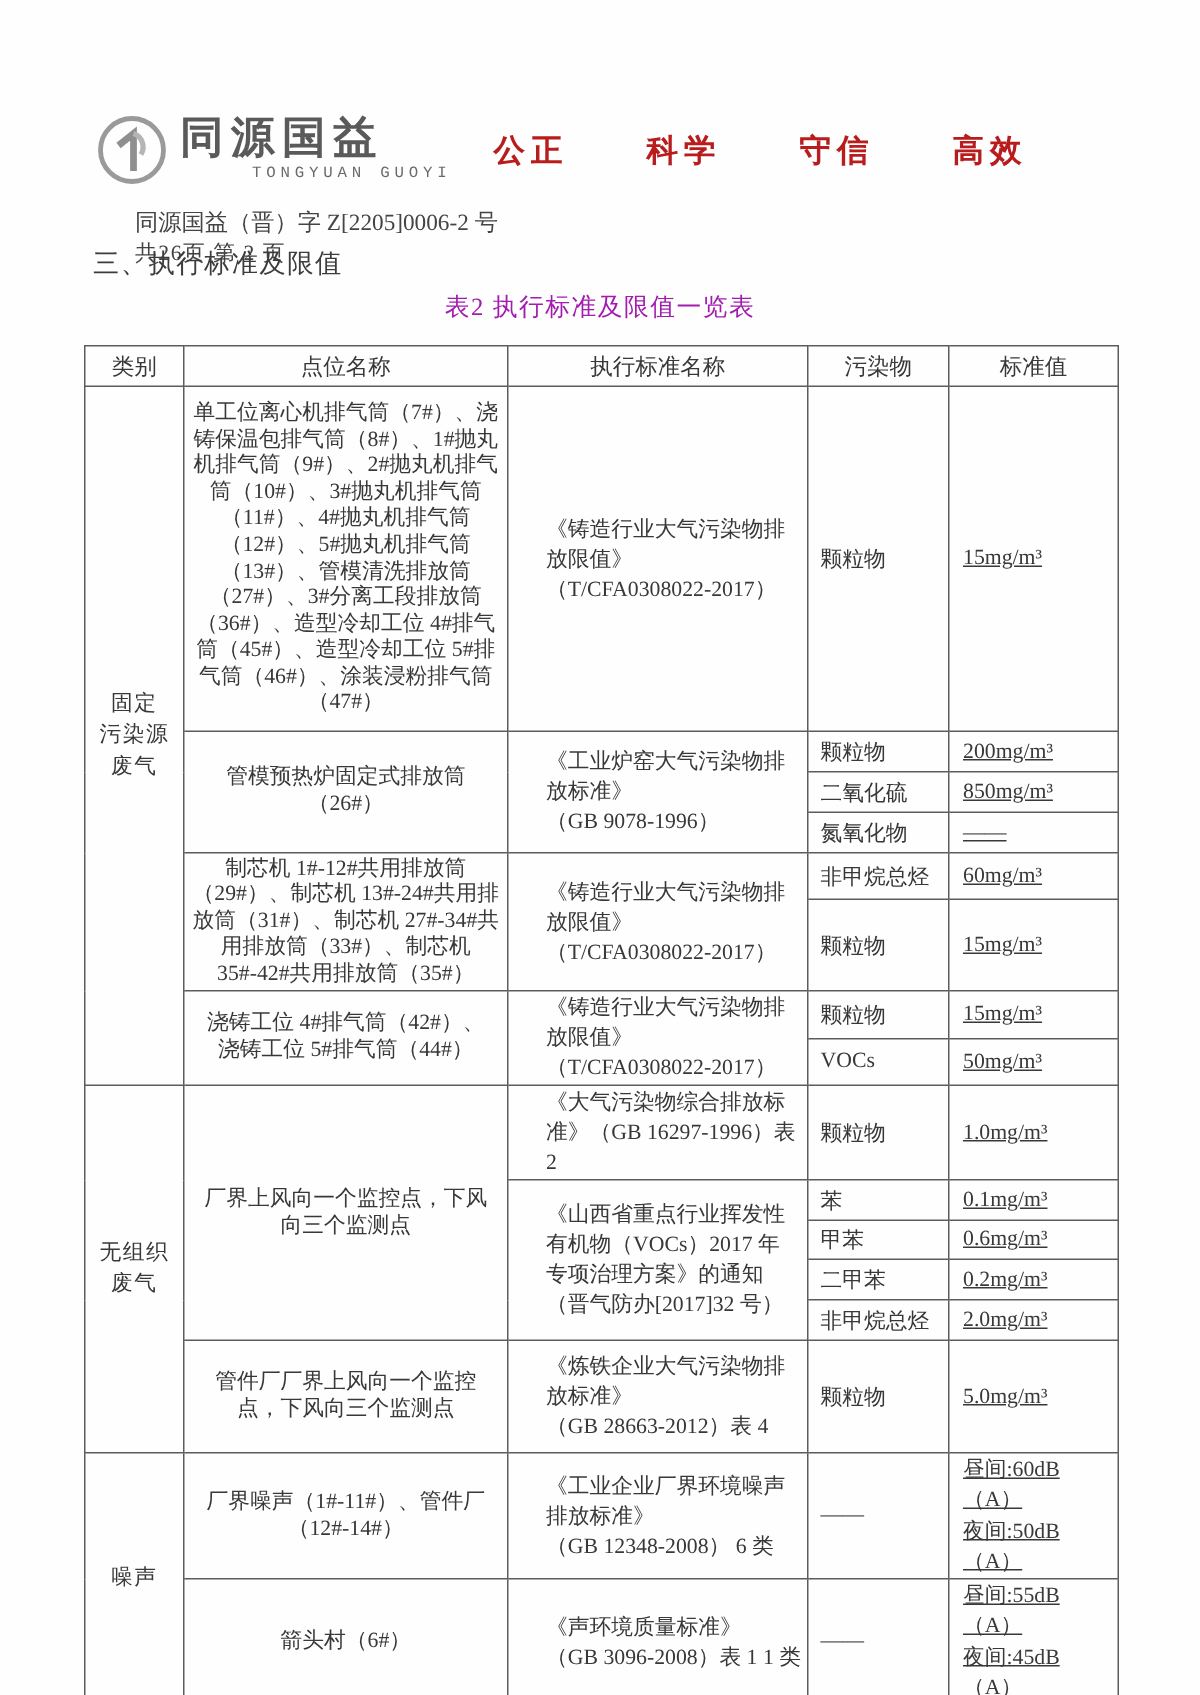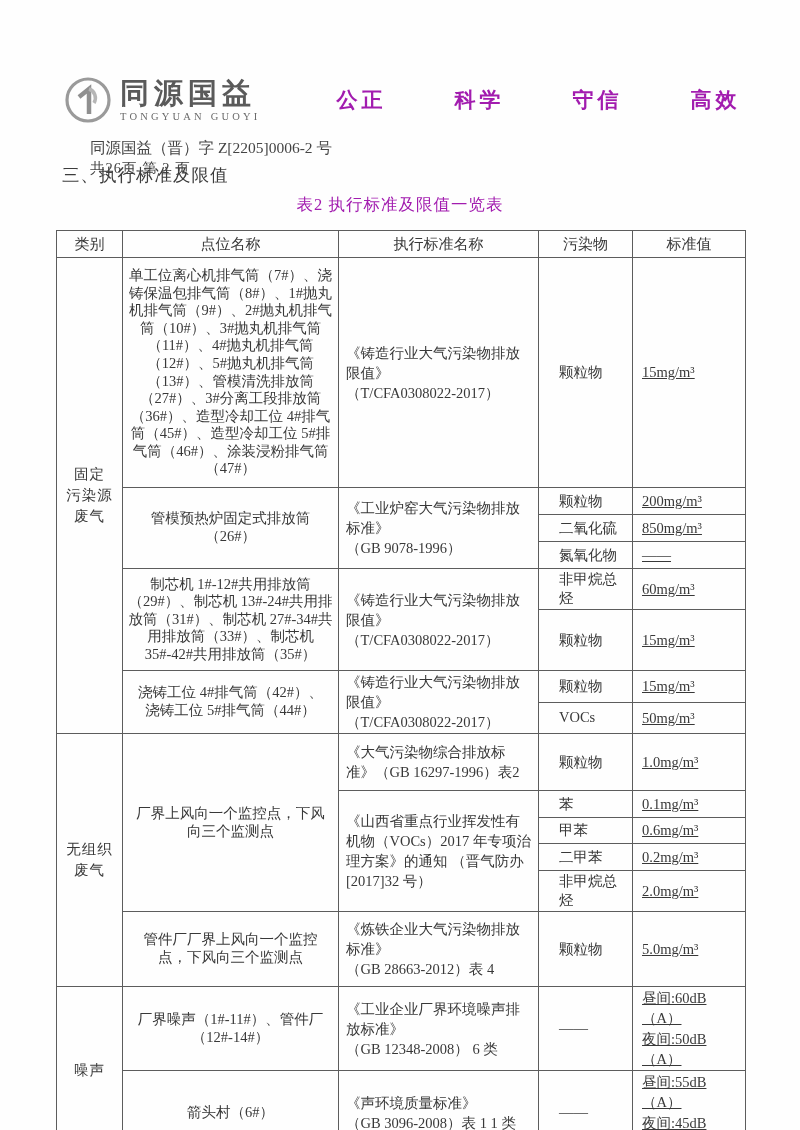--- a/index.html
+++ b/index.html
@@ -20,27 +20,27 @@
   }
   .logo-block{display:flex;align-items:center;}
   .logo-icon{width:48px;height:48px;flex:0 0 auto;}
   .logo-text{margin-left:8px;}
   .logo-cn{
     font-family:Liberation Sans, sans-serif;
     font-weight:bold;font-size:29px;letter-spacing:5px;
     color:#5a5a5a;line-height:1;
   }
   .logo-en{
-    font-family:Liberation Serif, serif;
-    font-size:10.5px;letter-spacing:3.2px;color:#6a6a6a;margin-top:3px;
+    font-family:Liberation Mono, monospace;
+    font-size:10.5px;letter-spacing:3.2px;color:#6a6a6a;margin-top:3px;margin-left:48px;
   }
   .slogans{
-    display:flex;margin-left:76px;gap:68px;
+    display:flex;margin-left:28px;gap:52px;
     font-family:"Liberation Sans","DejaVu Sans",sans-serif;
-    font-weight:bold;font-size:21px;color:#a21caf;letter-spacing:4px;
+    font-weight:bold;font-size:21px;color:#b91c1c;letter-spacing:4px;
   }
   .doc-row{
     position:absolute;top:138px;left:90px;right:58px;
     display:flex;justify-content:space-between;align-items:baseline;
     font-size:15.5px;color:#444;flex-direction:column;
   }
   .doc-page{font-size:14.5px;letter-spacing:1px;}
   .section-title{
     position:absolute;top:163px;left:62px;
     font-size:17.5px;color:#3c3c3c;letter-spacing:1px;
@@ -59,22 +59,22 @@
   .std-table td,.std-table th{
     border:1px solid #5c5c5c;
     padding:1px 4px;
     overflow:hidden;
     vertical-align:middle;
     font-weight:normal;
   }
   .std-table th{text-align:center;font-size:15px;}
   td.cat{text-align:center;white-space:pre-line;line-height:1.45;letter-spacing:1px;}
   td.point{text-align:center;white-space:pre-line;line-height:17.6px;}
-  td.std{text-align:left;padding-left:7px;white-space:pre-line;line-height:1.38;}
-  td.pol{text-align:left;padding-left:20px;}
+  td.std{text-align:left;padding-left:25px;white-space:pre-line;line-height:1.38;}
+  td.pol{text-align:left;padding-left:8px;}
   td.val{text-align:left;padding-left:9px;white-space:pre-line;line-height:1.4;text-decoration:underline;}
   
   tr.hh{height:27px;}
   tr.r1{height:230px;} tr.r2{height:27px;} tr.r3{height:27px;} tr.r4{height:27px;}
   tr.r5{height:31px;margin-top:16px;} tr.r6{height:61px;} tr.r7{height:29px;} tr.r8{height:29px;}
   tr.r9{height:57px;} tr.r10{height:27px;} tr.r11{height:26px;} tr.r12{height:27px;}
   tr.r13{height:27px;} tr.r14{height:75px;} tr.r15{height:50px;} tr.r16{height:50px;}
 </style>
 </head>
 <body>

